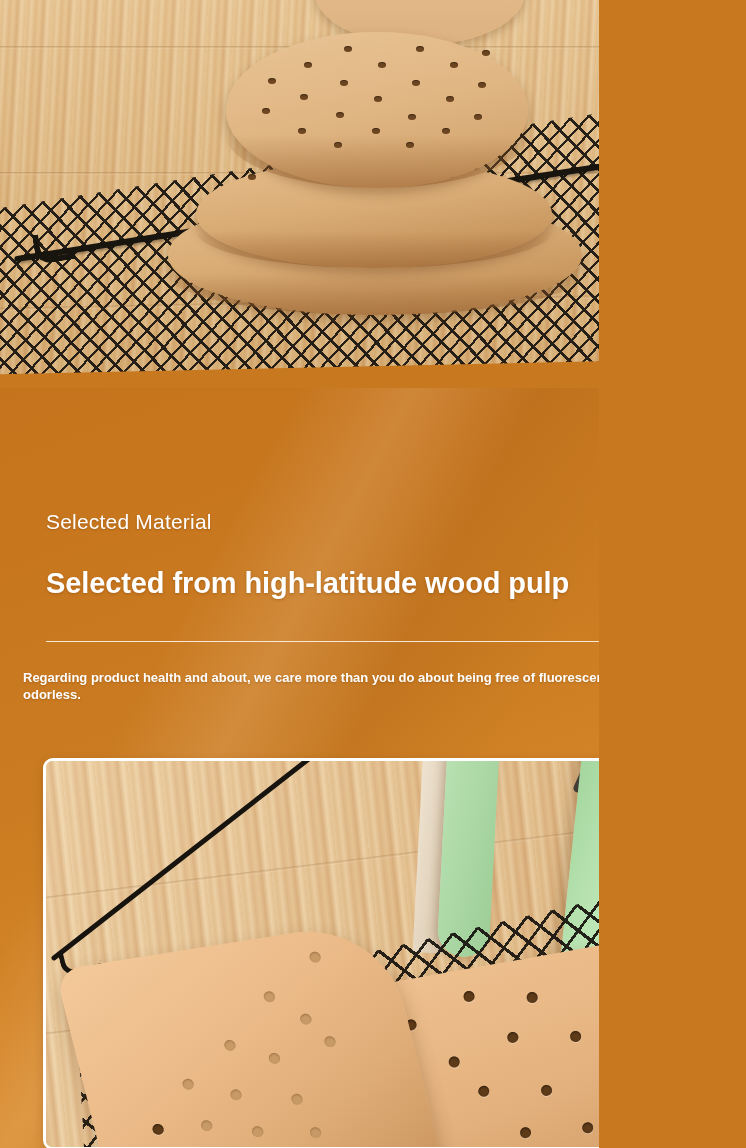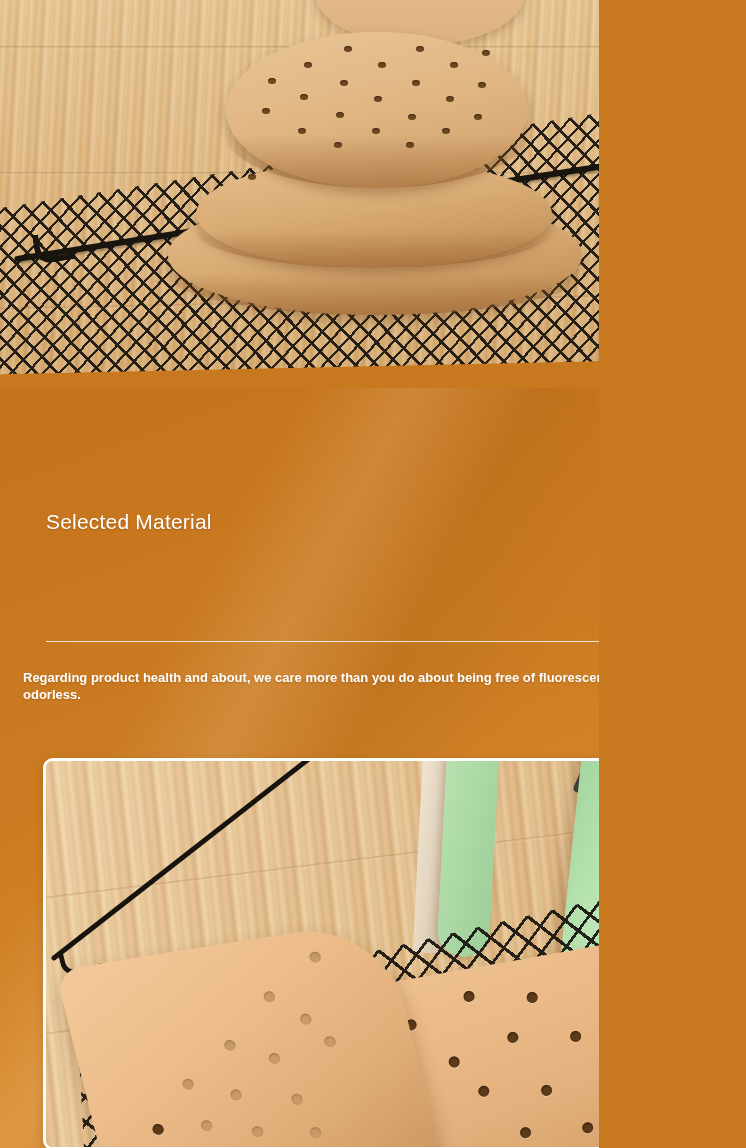--- a/index.html
+++ b/index.html
@@ -396,20 +396,21 @@
       <div class="hole" style="left:248px; top:82px;"></div>
     </div>
 
     <div class="hero-cut"></div>
   </div>
 
   <div class="feature"></div>
 
   <div class="eyebrow">Selected Material</div>
 
+  <h1 class="headline">Selected from high-latitude wood pulp</h1>
 
   <div class="rule"></div>
 
   <p class="blurb">Regarding product health and about, we care more than you do about being free of fluorescent agents and odorless.</p>
 
   <div class="photo-frame">
     <div class="photo-inner">
       <div class="wood-bg2"></div>
       <div class="wood-seam2 a"></div>
       <div class="wood-seam2 b"></div>

